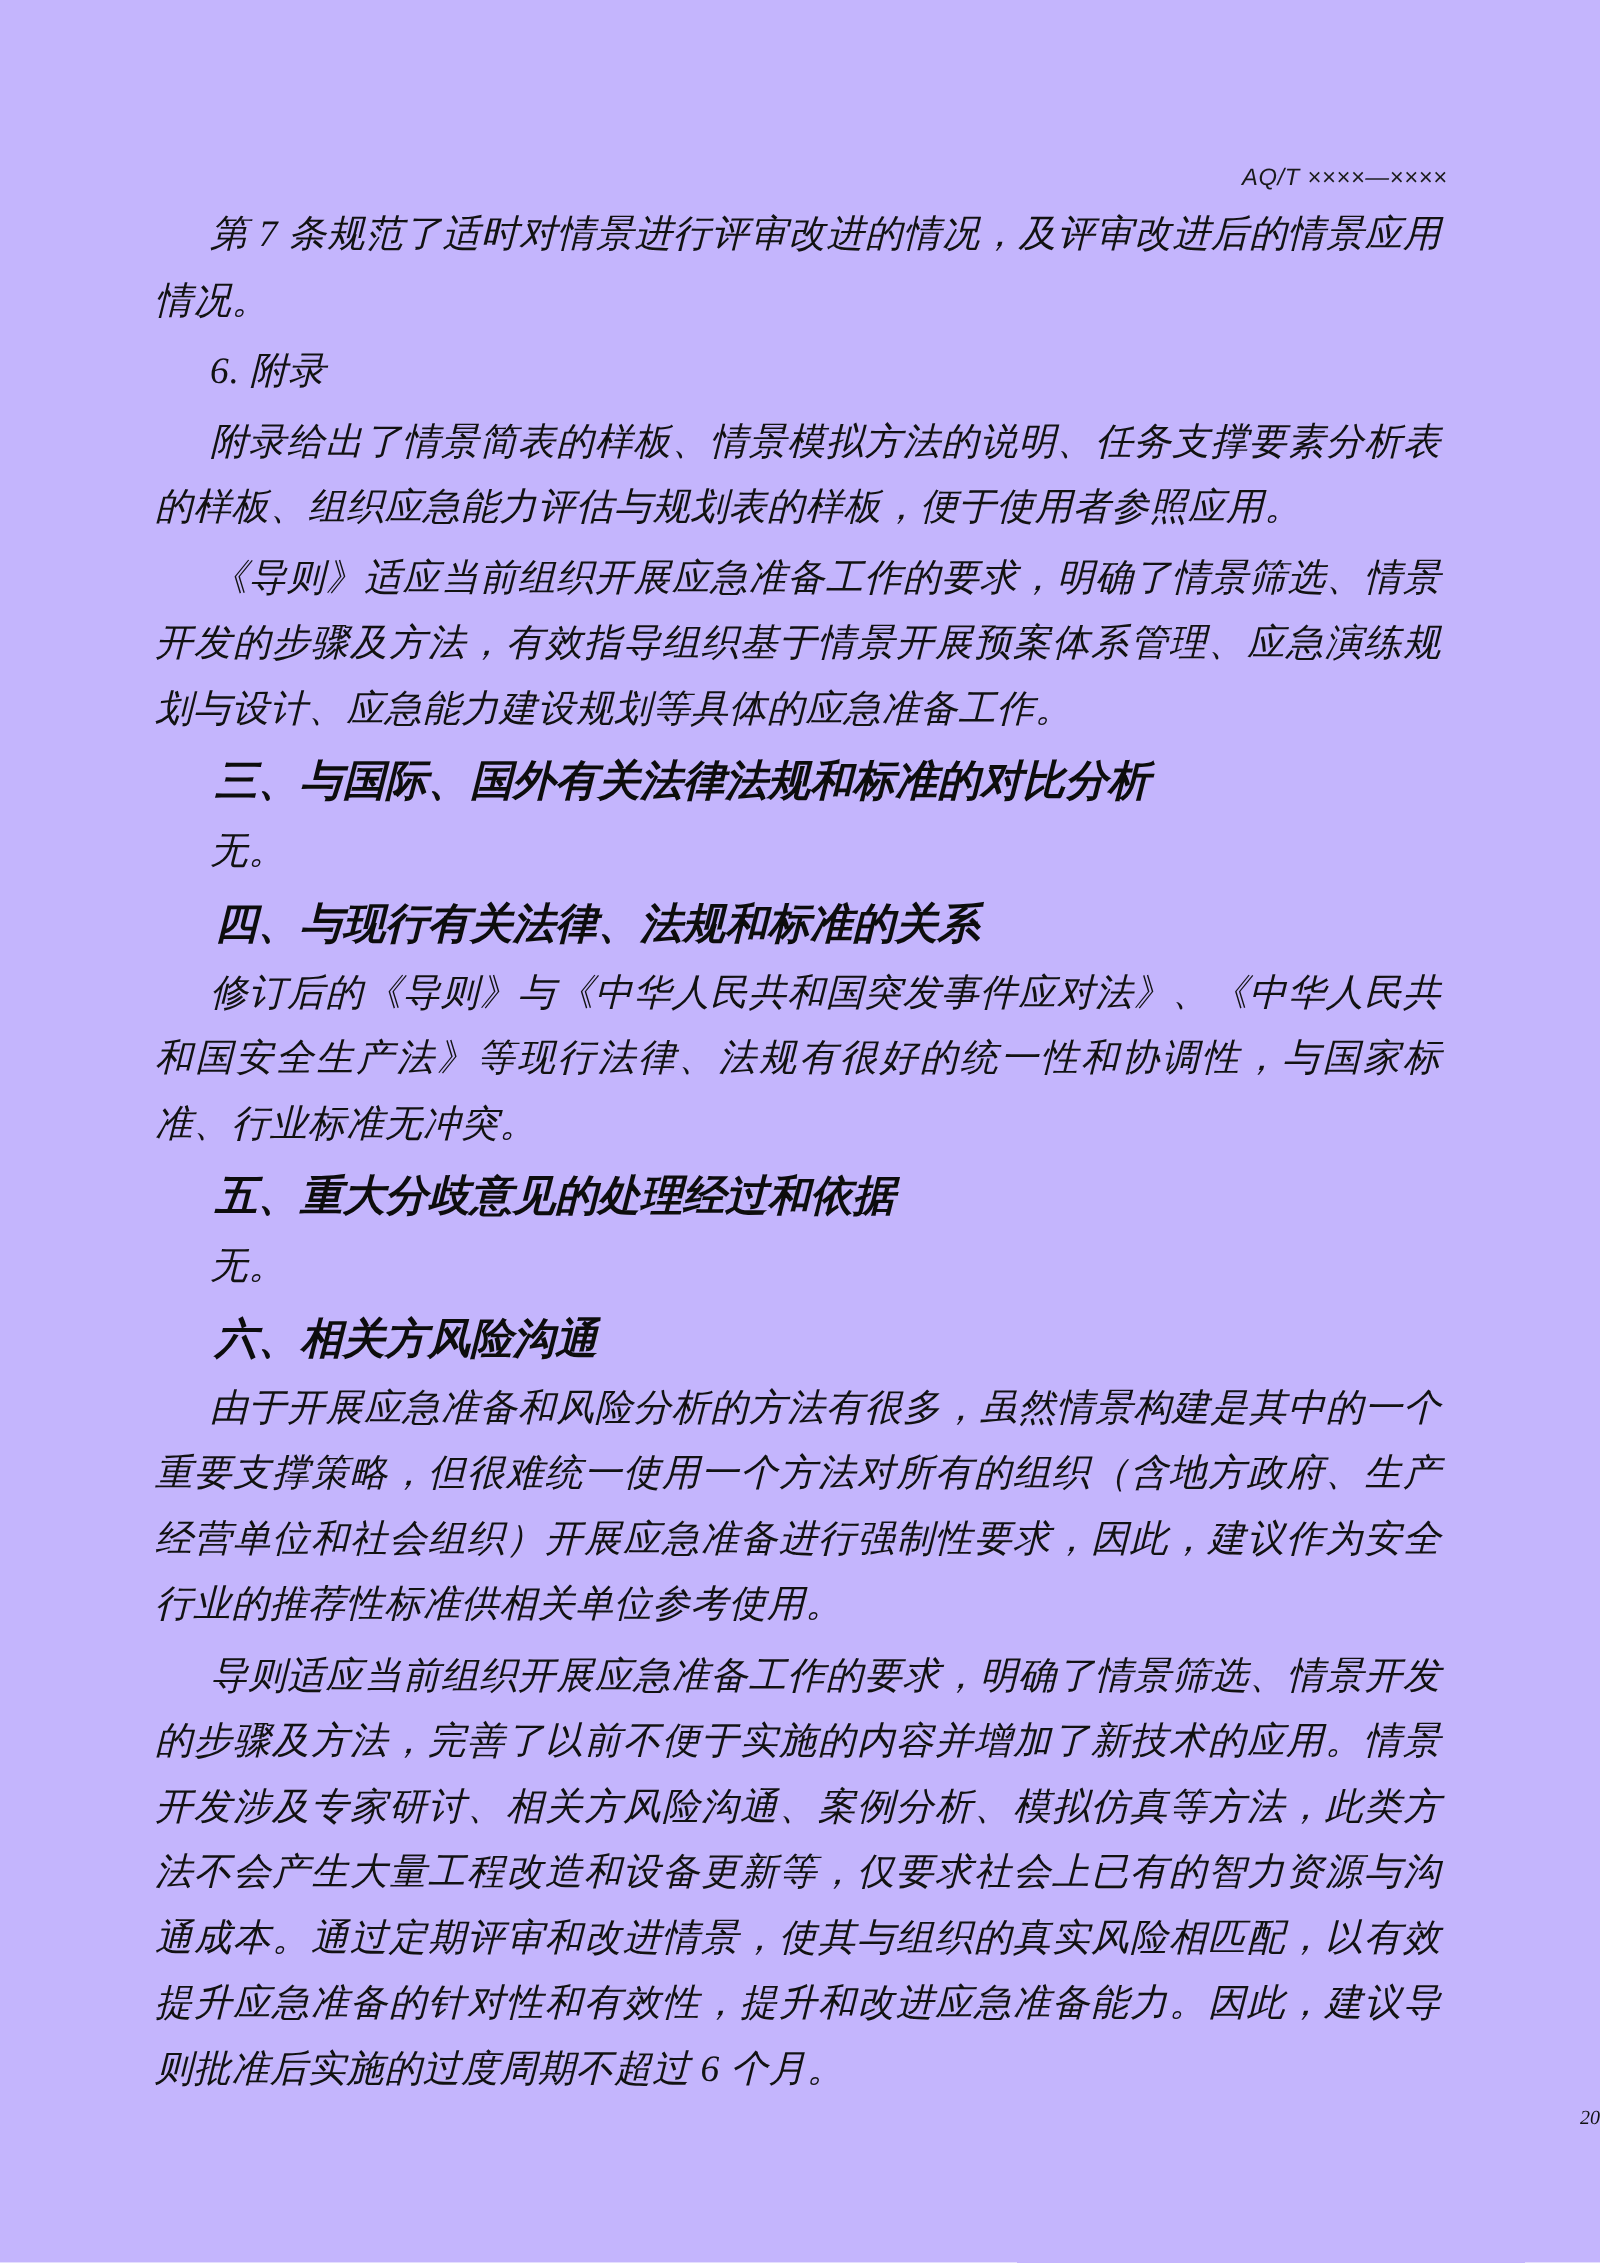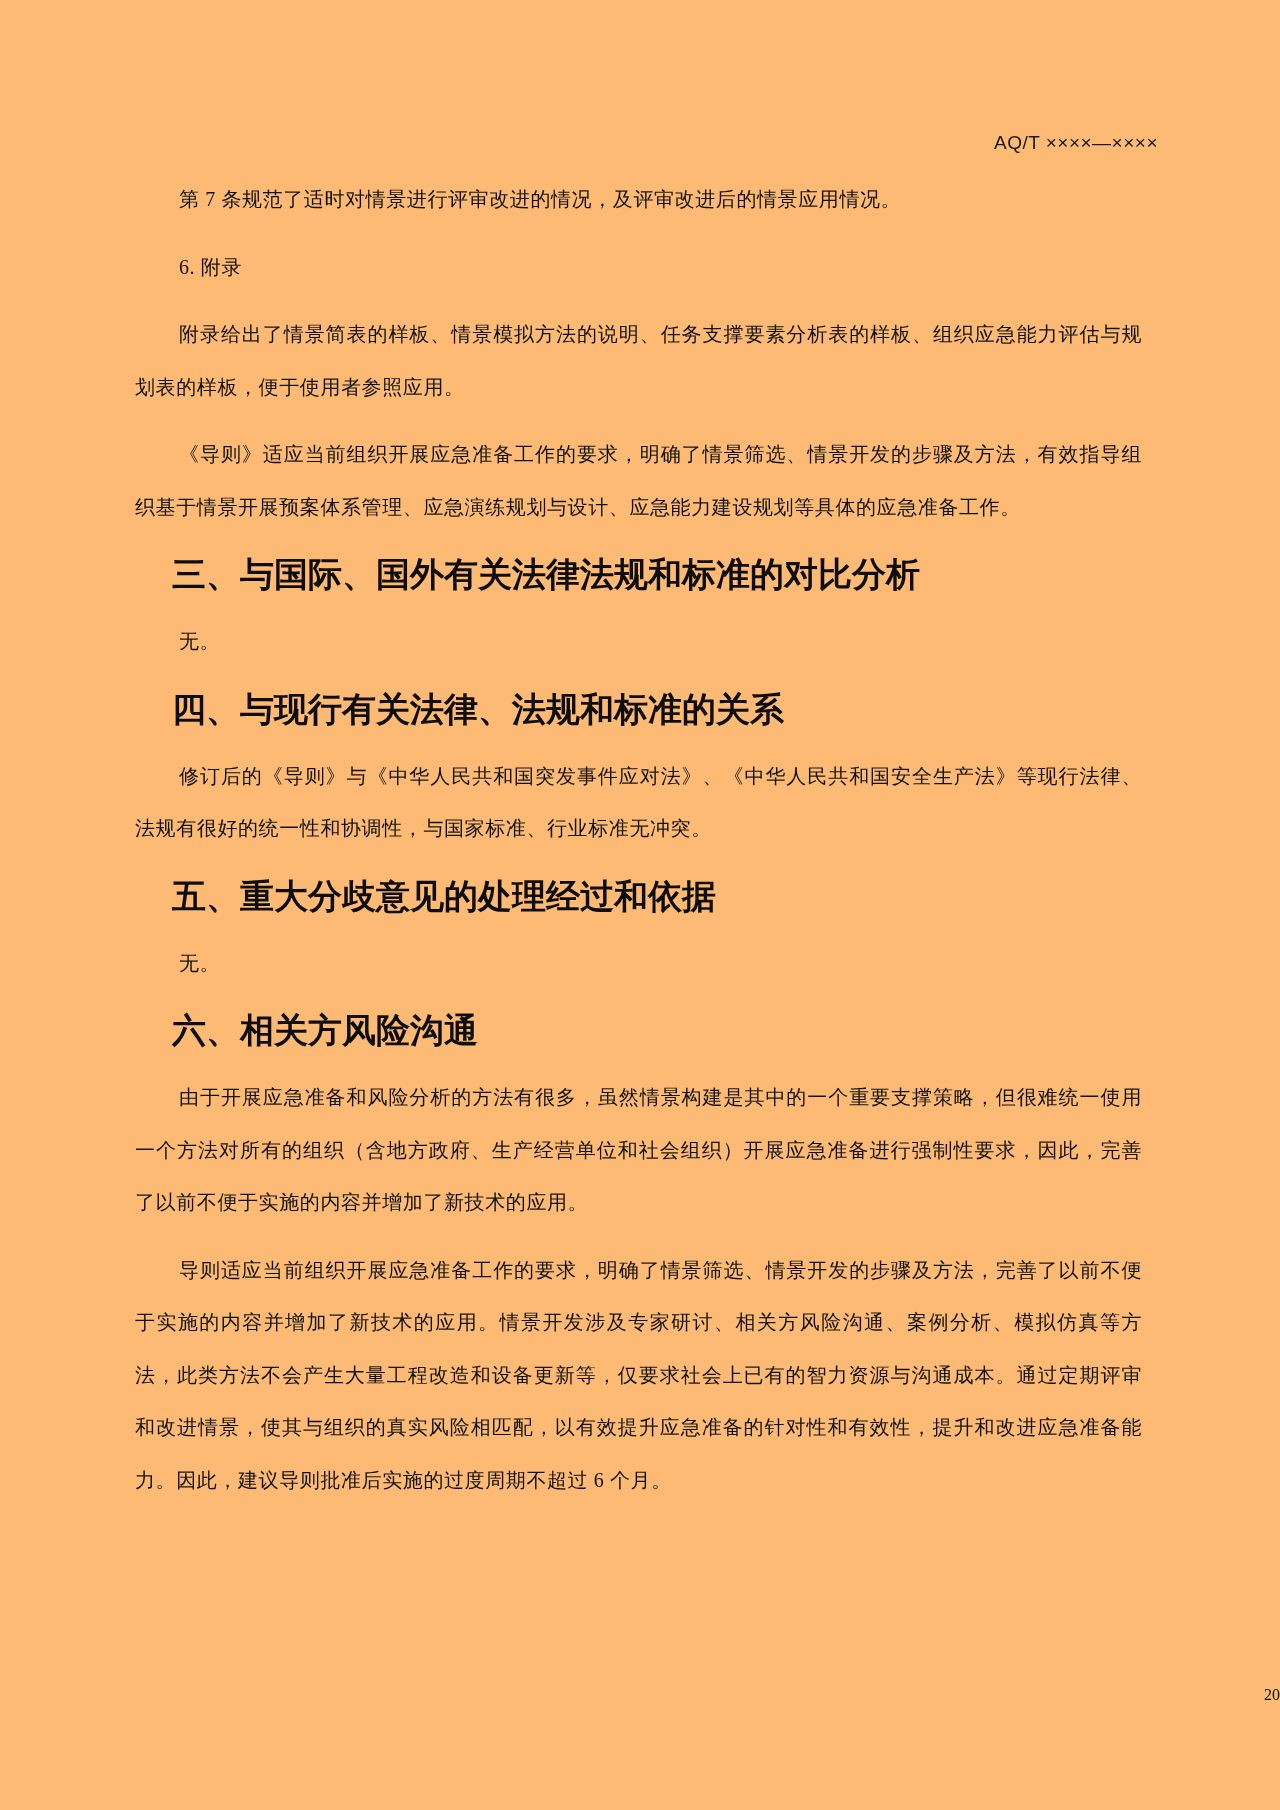--- a/index.html
+++ b/index.html
@@ -4,45 +4,46 @@
 <style>
   html, body {
     margin: 0;
     padding: 0;
     background: #ffffff;
   }
   .page {
     position: relative;
     width: 1280px;
     height: 1810px;
-    background: #fdba74;
+    background: #c4b5fd;
     color: #121212;
     overflow: hidden;
+    font-style: italic;
   }
   .doc-header {
     position: absolute;
     top: 132px;
     left: 120px;
     right: 122px;
     text-align: right;
     font-family: "Liberation Sans", "DejaVu Sans", sans-serif;
     font-size: 19px;
     letter-spacing: 0.5px;
     color: #1a1a1a;
   }
   .content {
     position: absolute;
     top: 158px;
     left: 120px;
     width: 1037px;
   }
   .para {
-    margin: 15px;
+    margin: 4px;
     font-family: "Liberation Serif", "DejaVu Serif", serif;
-    font-size: 20px;
+    font-size: 30px;
     line-height: 52.5px;
     letter-spacing: 0.6px;
     text-align: justify;
     text-justify: inter-ideograph;
     text-indent: 44px;
     color: #121212;
   }
   .heading {
     margin: 5px 0 3px 0;
     font-family: "Liberation Sans", "DejaVu Sans", sans-serif;
@@ -88,21 +89,21 @@
     <h2 class="heading">四、与现行有关法律、法规和标准的关系</h2>
 
     <p class="para">修订后的《导则》与《中华人民共和国突发事件应对法》、《中华人民共和国安全生产法》等现行法律、法规有很好的统一性和协调性，与国家标准、行业标准无冲突。</p>
 
     <h2 class="heading">五、重大分歧意见的处理经过和依据</h2>
 
     <p class="para">无。</p>
 
     <h2 class="heading">六、相关方风险沟通</h2>
 
-    <p class="para">由于开展应急准备和风险分析的方法有很多，虽然情景构建是其中的一个重要支撑策略，但很难统一使用一个方法对所有的组织（含地方政府、生产经营单位和社会组织）开展应急准备进行强制性要求，因此，完善了以前不便于实施的内容并增加了新技术的应用。</p>
+    <p class="para">由于开展应急准备和风险分析的方法有很多，虽然情景构建是其中的一个重要支撑策略，但很难统一使用一个方法对所有的组织（含地方政府、生产经营单位和社会组织）开展应急准备进行强制性要求，因此，建议作为安全行业的推荐性标准供相关单位参考使用。</p>
 
 
 
     <p class="para">导则适应当前组织开展应急准备工作的要求，明确了情景筛选、情景开发的步骤及方法，完善了以前不便于实施的内容并增加了新技术的应用。情景开发涉及专家研讨、相关方风险沟通、案例分析、模拟仿真等方法，此类方法不会产生大量工程改造和设备更新等，仅要求社会上已有的智力资源与沟通成本。通过定期评审和改进情景，使其与组织的真实风险相匹配，以有效提升应急准备的针对性和有效性，提升和改进应急准备能力。因此，建议导则批准后实施的过度周期不超过 6 个月。</p>
 
   </div>
 
   <div class="page-number">20</div>
 
 </div>

